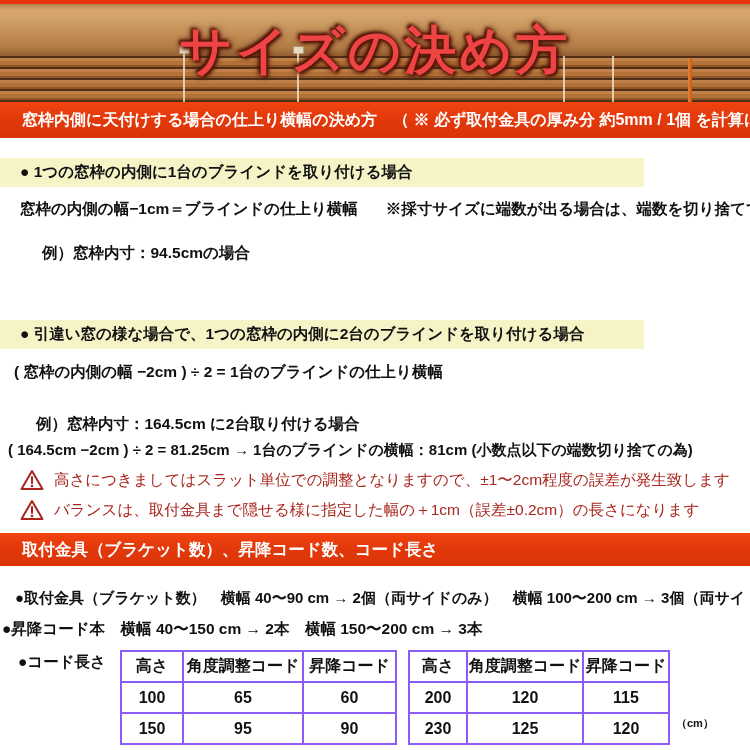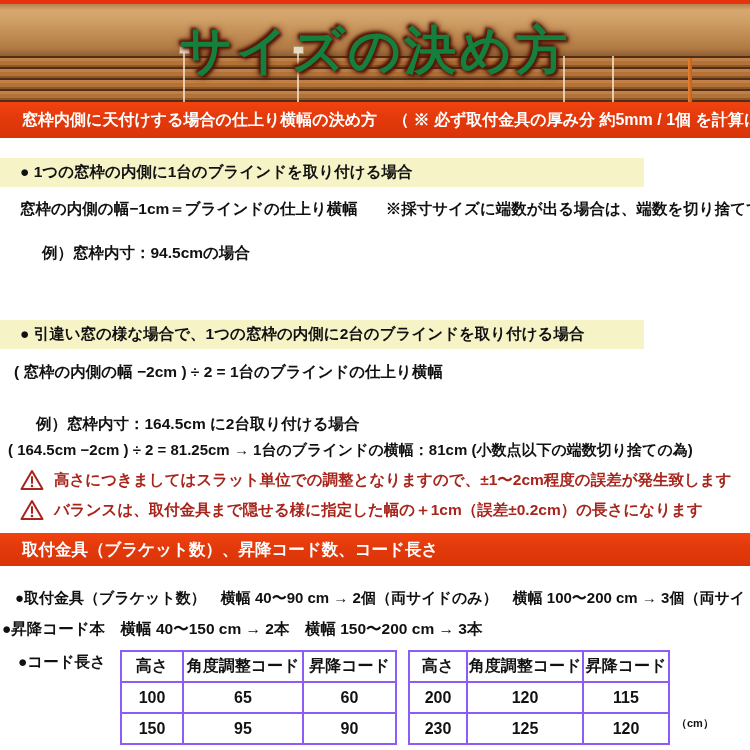--- a/index.html
+++ b/index.html
@@ -10,39 +10,39 @@
   .banner{position:absolute;top:0;left:0;width:750px;height:102px;
           border-top:4px solid #e8330e;box-sizing:border-box;overflow:hidden;}
   .wood-head{position:absolute;top:0;left:0;right:0;height:52px;
              background:linear-gradient(180deg,#b5824e 0%,#d7a76f 12%,#d0a168 30%,#c08a52 62%,#b07a44 85%,#8f5e32 100%);}
   .wood-slats{position:absolute;top:52px;left:0;right:0;bottom:0;
               background:repeating-linear-gradient(180deg,#4f2f18 0 2px,#c08048 2px 5px,#b27238 5px 9px,#8f5626 9px 11px);}
   .cord{position:absolute;width:2px;background:rgba(242,228,203,.8);}
   .clip{position:absolute;width:9px;height:6px;background:#e9dcc4;border:1px solid #b49a72;}
   .wand{position:absolute;width:4px;background:linear-gradient(90deg,#e8812f,#c05f18);}
   .banner h1{position:absolute;top:12px;left:0;width:100%;margin:0;text-align:center;
-             font-size:52px;font-weight:bold;color:#15803d;letter-spacing:3px;
+             font-size:52px;font-weight:bold;color:#ef4444;letter-spacing:3px;
              text-shadow:0 0 9px #551708,0 0 5px #551708,2px 2px 3px #551708,-2px -2px 3px #551708;}
 
   
   .redbar{position:absolute;left:0;width:750px;box-sizing:border-box;
           background:linear-gradient(180deg,#f1430f 0%,#e43a0c 40%,#d93408 100%);
           color:#fff;font-weight:bold;display:flex;align-items:center;padding-left:22px;
           white-space:nowrap;}
   .redbar.bar1{top:102px;height:36px;font-size:16px;}
   .redbar.bar2{top:533px;height:33px;font-size:16.5px;}
   .yellowbar{position:absolute;left:0;width:644px;height:29px;box-sizing:border-box;
              background:#f6f4c6;color:#111;font-weight:bold;font-size:15.5px;
              display:flex;align-items:center;padding-left:20px;white-space:nowrap;}
 
   
   .line{position:absolute;font-weight:bold;font-size:15.5px;color:#111;white-space:nowrap;}
   .line.flex{display:flex;gap:28px;}
   .warn{position:absolute;display:flex;align-items:center;gap:10px;color:#a8251c;
-        font-weight:bold;font-size:15.5px;white-space:nowrap;}
+        font-weight:normal;font-size:15.5px;white-space:nowrap;}
   .warn svg{flex:0 0 auto;}
 
   
   table.tbl{position:absolute;border-collapse:collapse;font-weight:bold;font-size:16px;color:#111;
             font-family:"Liberation Sans",sans-serif;}
   table.tbl td{border:2px solid #8b5cf6;text-align:center;padding:0;height:29px;background:#fff;}
   .tbl-left td.c1{width:60px;} .tbl-left td.c2{width:118px;} .tbl-left td.c3{width:91px;}
   .tbl-right td.c1{width:56px;} .tbl-right td.c2{width:114px;} .tbl-right td.c3{width:84px;}
 </style>
 </head>

